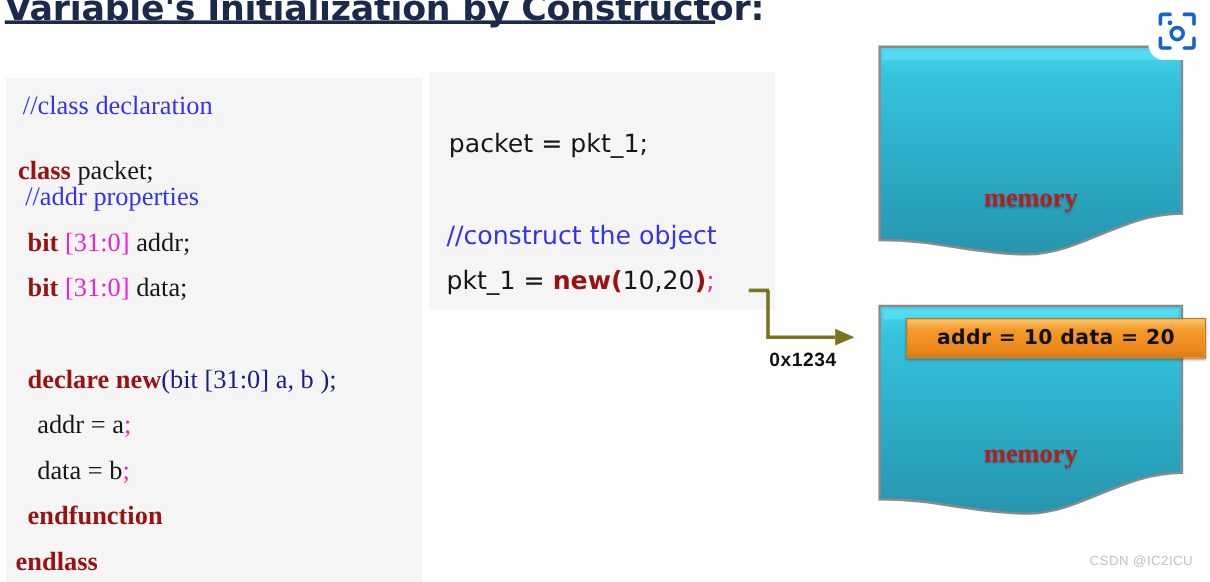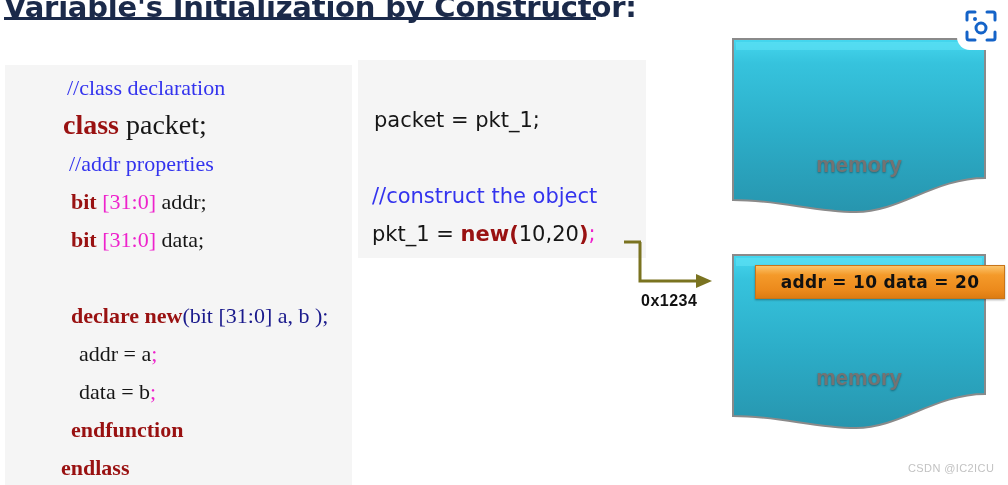--- a/index.html
+++ b/index.html
@@ -32,21 +32,21 @@
     position:absolute;
     background:#f5f5f5;
   }
   #panel-left{left:5px;top:65px;width:347px;height:420px;}
   #panel-right{left:358px;top:60px;width:288px;height:198px;}
 
   .code-line{
     position:absolute;
     white-space:nowrap;
   }
-  .serif{font-family:"Liberation Serif", serif;margin-left:48px;}
+  .serif{font-family:"Liberation Serif", serif;}
   .sans{font-family:"DejaVu Sans", sans-serif;}
 
   .cm{color:#3333ee;}                 
   .kw{color:#991111;font-weight:bold;}
   .mg{color:#ee22cc;}                 
   .nv{color:#1a1a8c;}                 
   .tx{color:#161616;}                 
 
   
   #arrow-svg{position:absolute;left:600px;top:230px;width:160px;height:70px;overflow:visible;}
@@ -55,22 +55,22 @@
     font-family:Liberation Sans, sans-serif;
     font-size:16px;font-weight:bold;color:#111;letter-spacing:0.5px;
   }
 
   
   .mem-box{position:absolute;}
   #mem-box-1{left:730px;top:36px;width:258px;height:178px;}
   #mem-box-2{left:730px;top:252px;width:258px;height:178px;}
   .mem-label{
     position:absolute;width:100%;text-align:center;
-    font-family:Liberation Sans, sans-serif;
-    font-weight:bold;font-size:22px;color:#737373;
+    font-family:Liberation Serif, serif;
+    font-weight:bold;font-size:22px;color:#b91c1c;
     text-shadow:0 1px 2px rgba(0,0,0,.35);
     pointer-events:none;
   }
   #mem-label-1{top:152px;}
   #mem-label-2{top:365px;}
   .addr-bar{
     position:absolute;left:735px;top:265px;width:248px;height:32px;
     background:linear-gradient(180deg,#fbc46b 0%,#f49a2a 28%,#ec8a1c 75%,#dd7c12 100%);
     border:1px solid #c8751a;
     box-shadow:0 1px 2px rgba(0,0,0,.35);
@@ -98,21 +98,21 @@
 
 <div id="stage">
 
   <div class="title-wrap">
     <div class="title">Variable's Initialization by Constructor:</div>
     <div class="title-rule"></div>
   </div>
 
   <div class="code-panel" id="panel-left">
       <div class="code-line serif" style="left: 14px; top: 10px; font-size: 22px;"><span class="cm">//class declaration</span></div>
-      <div class="code-line serif" style="left: 10px; top: 44px; font-size: 28px;"><span class="kw">class </span><span class="tx">packet;</span></div>
+      <div class="code-line serif" style="left: 10px; top: 64px; font-size: 22px;"><span class="kw">class </span><span class="tx">packet;</span></div>
       <div class="code-line serif" style="left: 16px; top: 86px; font-size: 22px;"><span class="cm">//addr properties</span></div>
       <div class="code-line serif" style="left: 18px; top: 124px; font-size: 22px;"><span class="kw">bit </span><span class="mg">[31:0]</span><span class="tx"> addr;</span></div>
       <div class="code-line serif" style="left: 18px; top: 162px; font-size: 22px;"><span class="kw">bit </span><span class="mg">[31:0]</span><span class="tx"> data;</span></div>
       <div class="code-line serif" style="left: 18px; top: 238px; font-size: 22px;"><span class="kw">declare new</span><span class="nv">(bit [31:0] a, b );</span></div>
       <div class="code-line serif" style="left: 26px; top: 276px; font-size: 22px;"><span class="tx">addr  = a</span><span class="mg">;</span></div>
       <div class="code-line serif" style="left: 18px; top: 352px; font-size: 22px;"><span class="kw">endfunction</span></div>
       <div class="code-line serif" style="left: 26px; top: 314px; font-size: 22px;"><span class="tx">data  = b</span><span class="mg">;</span></div>
       <div class="code-line serif" style="left: 8px; top: 390px; font-size: 22px;"><span class="kw">endlass</span></div>
     </div>
 

